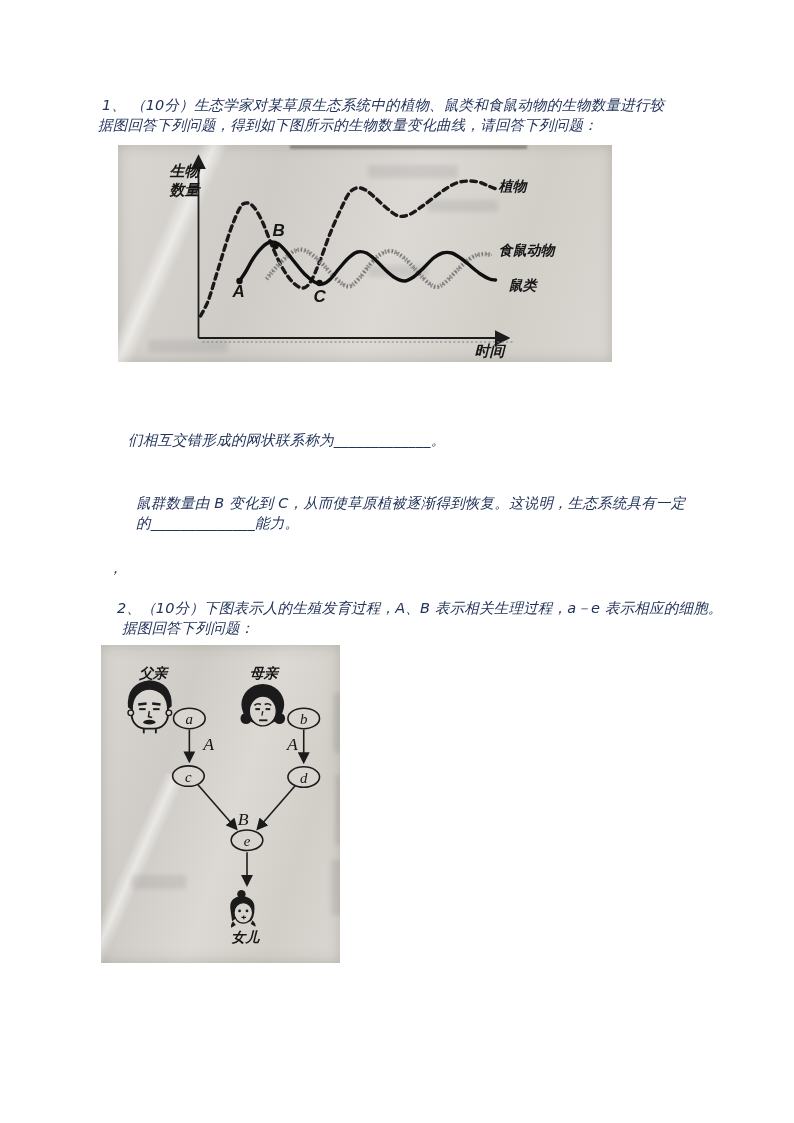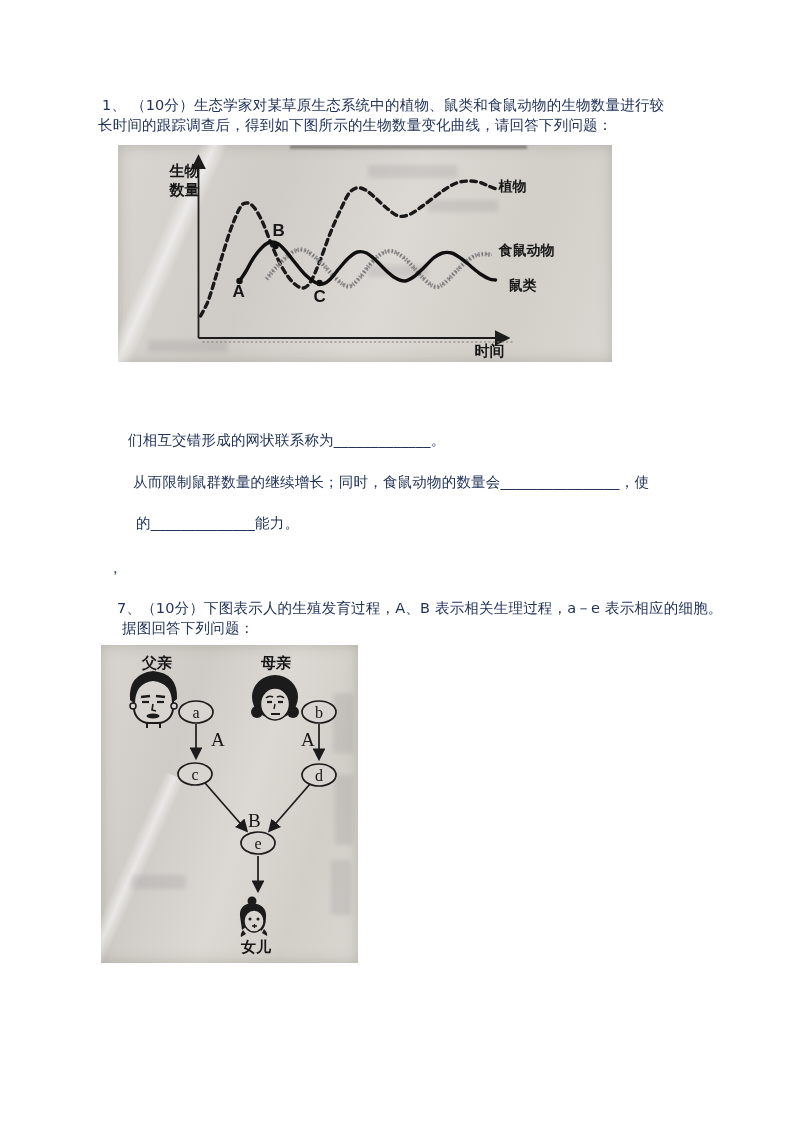--- a/index.html
+++ b/index.html
@@ -1,20 +1,20 @@
 <!DOCTYPE html>
 <html><head>
 <meta charset="utf-8">
 <style>
   html,body{margin:0;padding:0;}
   body{
     width:794px;height:1123px;background:#ffffff;position:relative;overflow:hidden;
     font-family:"DejaVu Sans","Liberation Sans",sans-serif;
   }
-  .page{position:absolute;inset:0;}
+  .page{position:absolute;inset:0;font-style:italic;}
   .line{
     position:absolute;font-size:14.5px;line-height:20px;color:#22335a;
     white-space:pre;letter-spacing:.2px;
   }
   .figure{
     position:absolute;
     background:linear-gradient(108deg,#d9d6d1 0%,#cfccc7 30%,#dcd9d4 55%,#d2cfc9 78%,#dad7d2 100%);
     box-shadow:inset 0 0 14px rgba(120,115,105,.35);
     overflow:hidden;
   }
@@ -29,21 +29,21 @@
   .cell-letter{font-family:"Liberation Serif",serif;font-size:16px;}
   .proc-letter{font-family:"Liberation Serif",serif;font-size:19px;}
   .fig2-cn{font-family:"DejaVu Sans",sans-serif;font-weight:bold;font-size:15px;}
 </style>
 </head>
 <body>
 
 <div class="page">
 
   <div class="line" style="left:102px;top:95px">1、 （10分）生态学家对某草原生态系统中的植物、鼠类和食鼠动物的生物数量进行较</div>
-  <div class="line" style="left:98px;top:115px">长时间的跟踪调查后，得到如下图所示的生物数量变化曲线，请回答下列问题：</div>
+  <div class="line" style="left:98px;top:115px">据图回答下列问题，得到如下图所示的生物数量变化曲线，请回答下列问题：</div>
 
   <div class="figure" style="left:118px;top:145px;width:494px;height:217px">
     <div class="edge-smudge" style="left:172px;top:0;width:237px;height:4px"></div>
     <div class="crease" style="left:30px;top:-20px;width:26px;height:280px"></div>
     <div class="ghost" style="left:250px;top:20px;width:90px;height:13px"></div>
     <div class="ghost" style="left:310px;top:55px;width:70px;height:12px"></div>
     <div class="ghost" style="left:250px;top:120px;width:60px;height:12px"></div>
     <div class="ghost" style="left:30px;top:195px;width:80px;height:12px"></div>
     <svg viewBox="118 145 409 217">
       <defs>
@@ -72,28 +72,28 @@
       <text x="456" y="191" class="curve-label">植物</text>
       <text x="456" y="255" class="curve-label">食鼠动物</text>
       <text x="466" y="290" class="curve-label">鼠类</text>
       <text x="190" y="297" class="pt-label">A</text>
       <text x="230" y="236" class="pt-label">B</text>
       <text x="271" y="302" class="pt-label">C</text>
     </svg>
   </div>
 
   <div class="line" style="left:128px;top:430px">们相互交错形成的网状联系称为_____________。</div>
-  <div class="line" style="left:133px;top:472px">从而限制鼠群数量的继续增长；同时，食鼠动物的数量会________________，使</div>
+  <div class="line" style="left:136px;top:493px">鼠群数量由 B 变化到 C，从而使草原植被逐渐得到恢复。这说明，生态系统具有一定</div>
   <div class="line" style="left:136px;top:513px">的______________能力。</div>
   <div class="line" style="left:108px;top:558px">，</div>
 
-  <div class="line" style="left:117px;top:598px">7、（10分）下图表示人的生殖发育过程，A、B 表示相关生理过程，a－e 表示相应的细胞。</div>
+  <div class="line" style="left:117px;top:598px">2、（10分）下图表示人的生殖发育过程，A、B 表示相关生理过程，a－e 表示相应的细胞。</div>
   <div class="line" style="left:122px;top:618px">据图回答下列问题：</div>
 
-  <div class="figure" style="left:101px;top:645px;width:257px;height:318px">
+  <div class="figure" style="left:101px;top:645px;width:239px;height:318px">
     <div class="crease" style="left:10px;top:120px;width:22px;height:260px"></div>
     <div class="ghost" style="left:232px;top:48px;width:20px;height:60px"></div>
     <div class="ghost" style="left:234px;top:130px;width:18px;height:70px"></div>
     <div class="ghost" style="left:230px;top:215px;width:20px;height:55px"></div>
     <div class="ghost" style="left:30px;top:230px;width:55px;height:14px"></div>
     <svg viewBox="101 645 257 318">
       <defs>
         <marker id="ah-sm" viewBox="0 0 10 10" refX="7.5" refY="5" markerWidth="7.5" markerHeight="7.5" orient="auto-start-reverse">
           <path d="M0,0 L10,5 L0,10 z" fill="#1b1b1b"></path>
         </marker>

